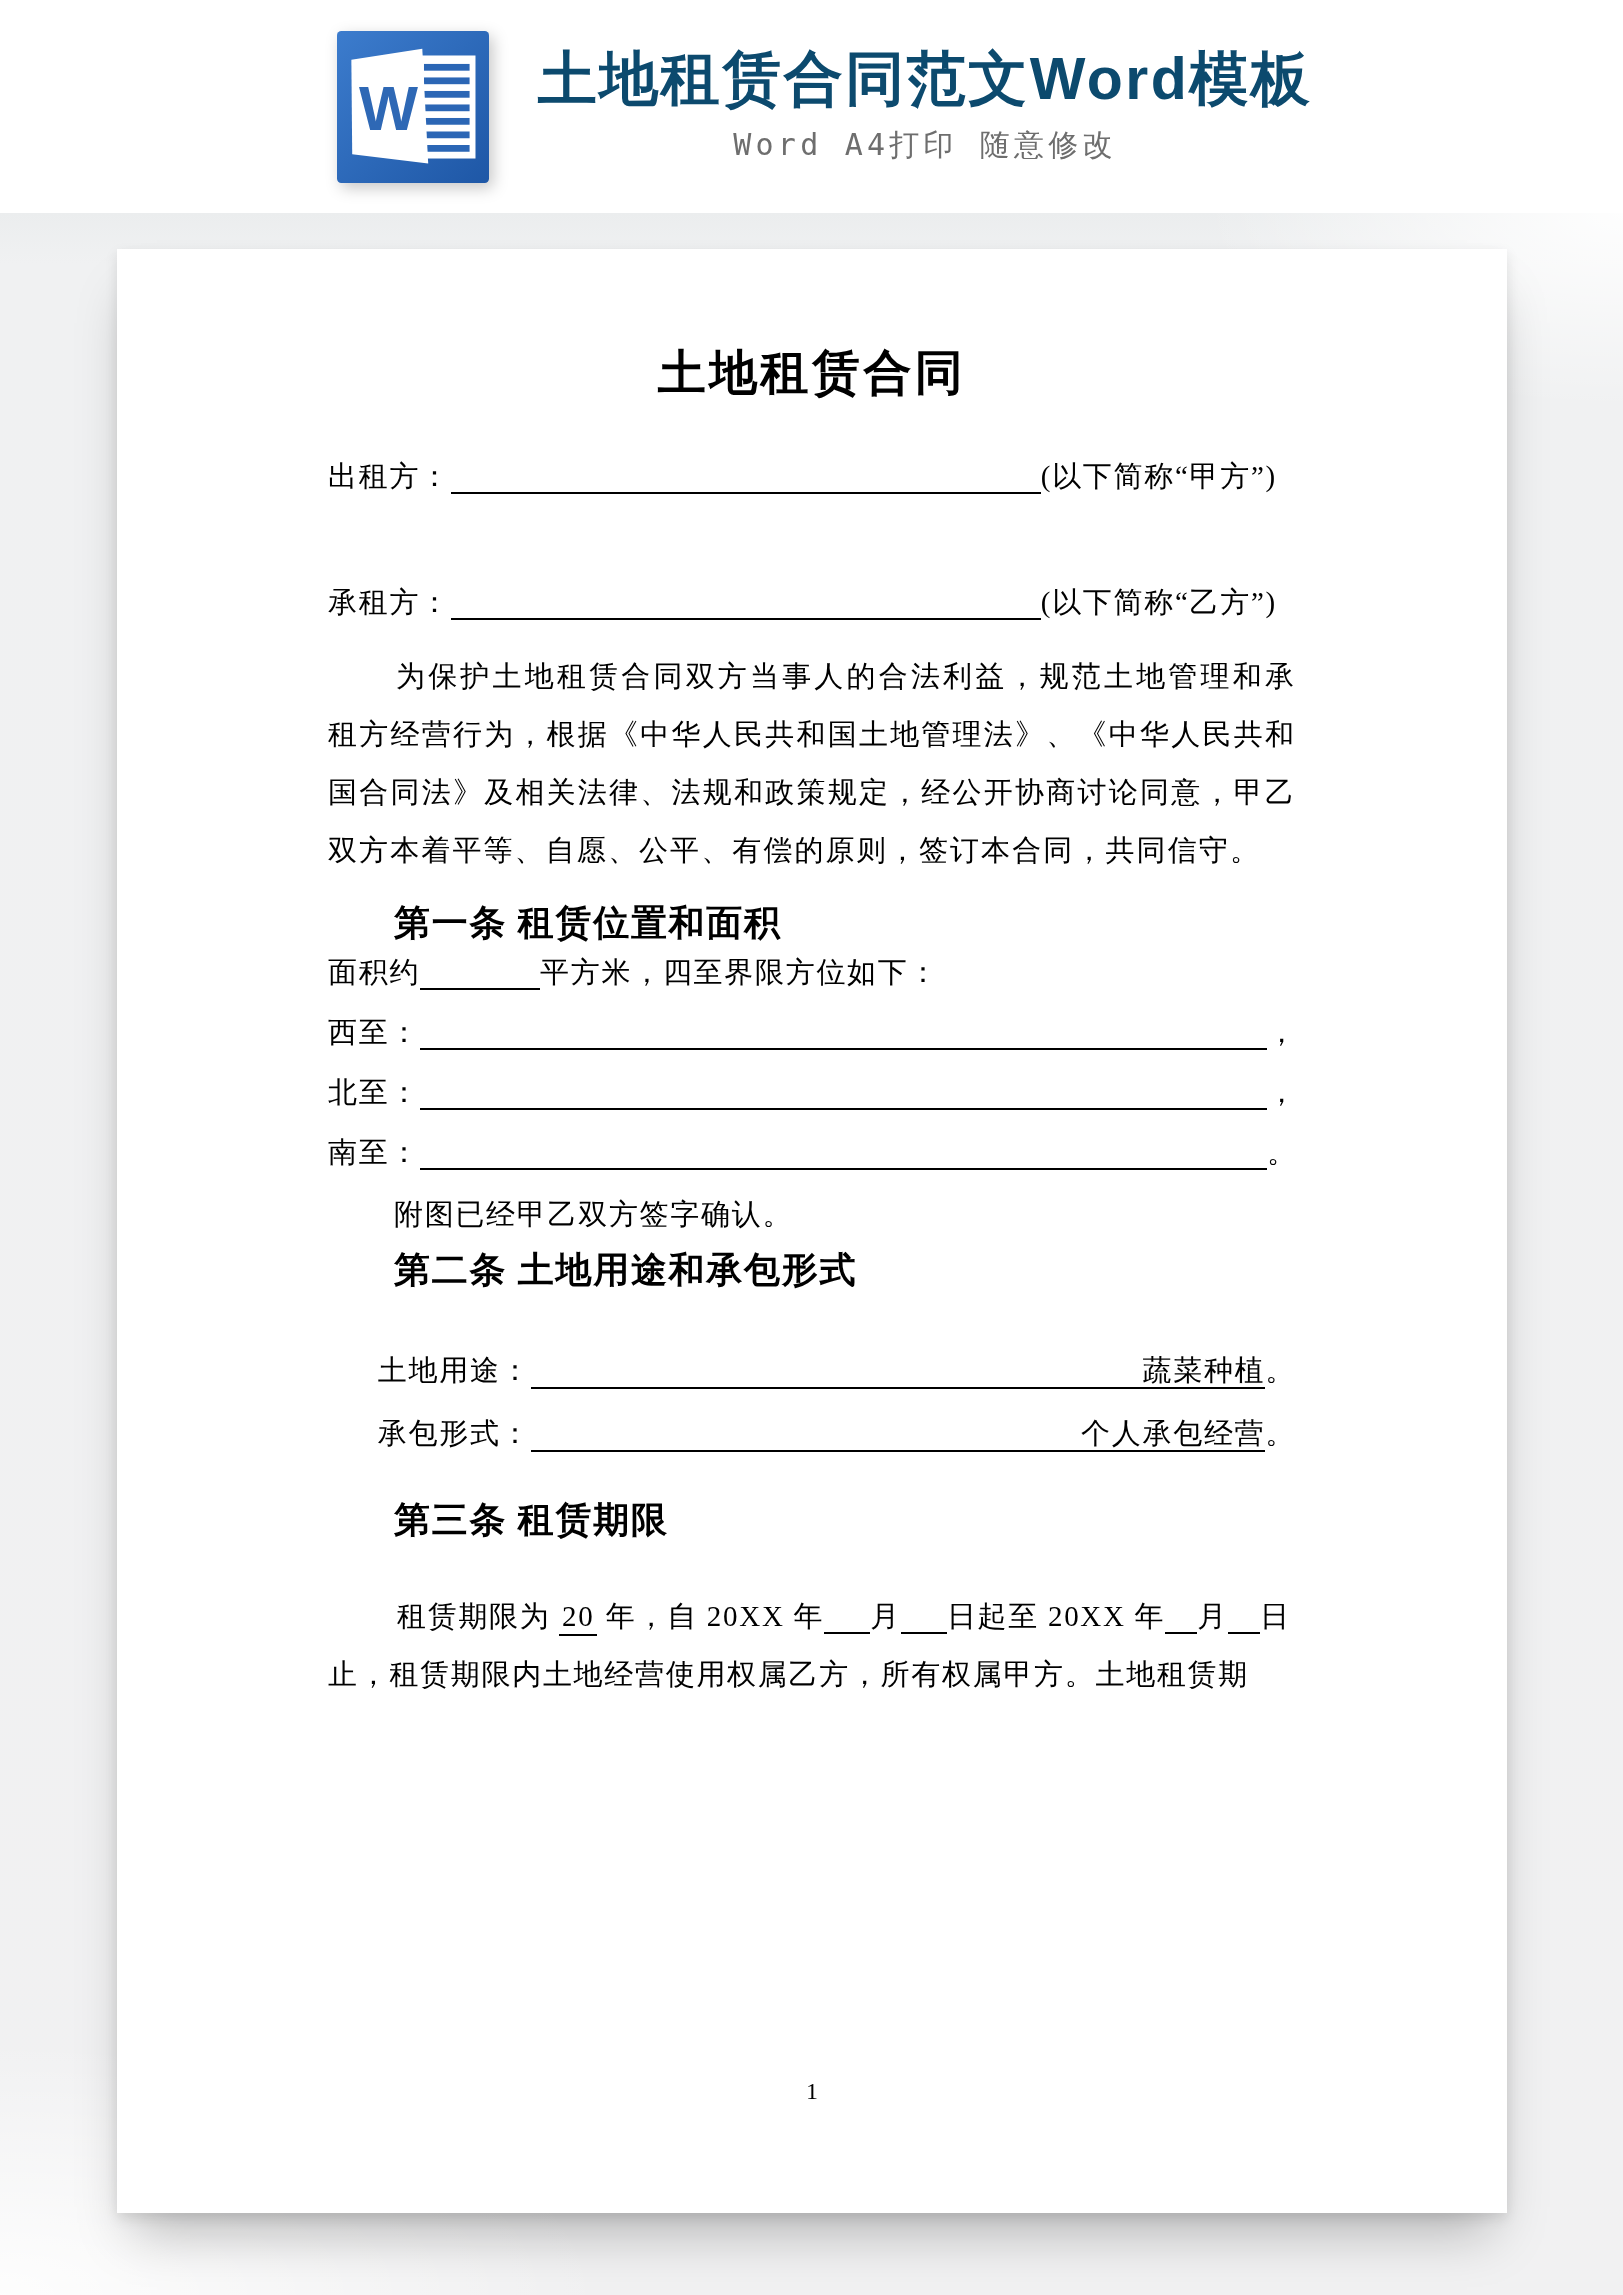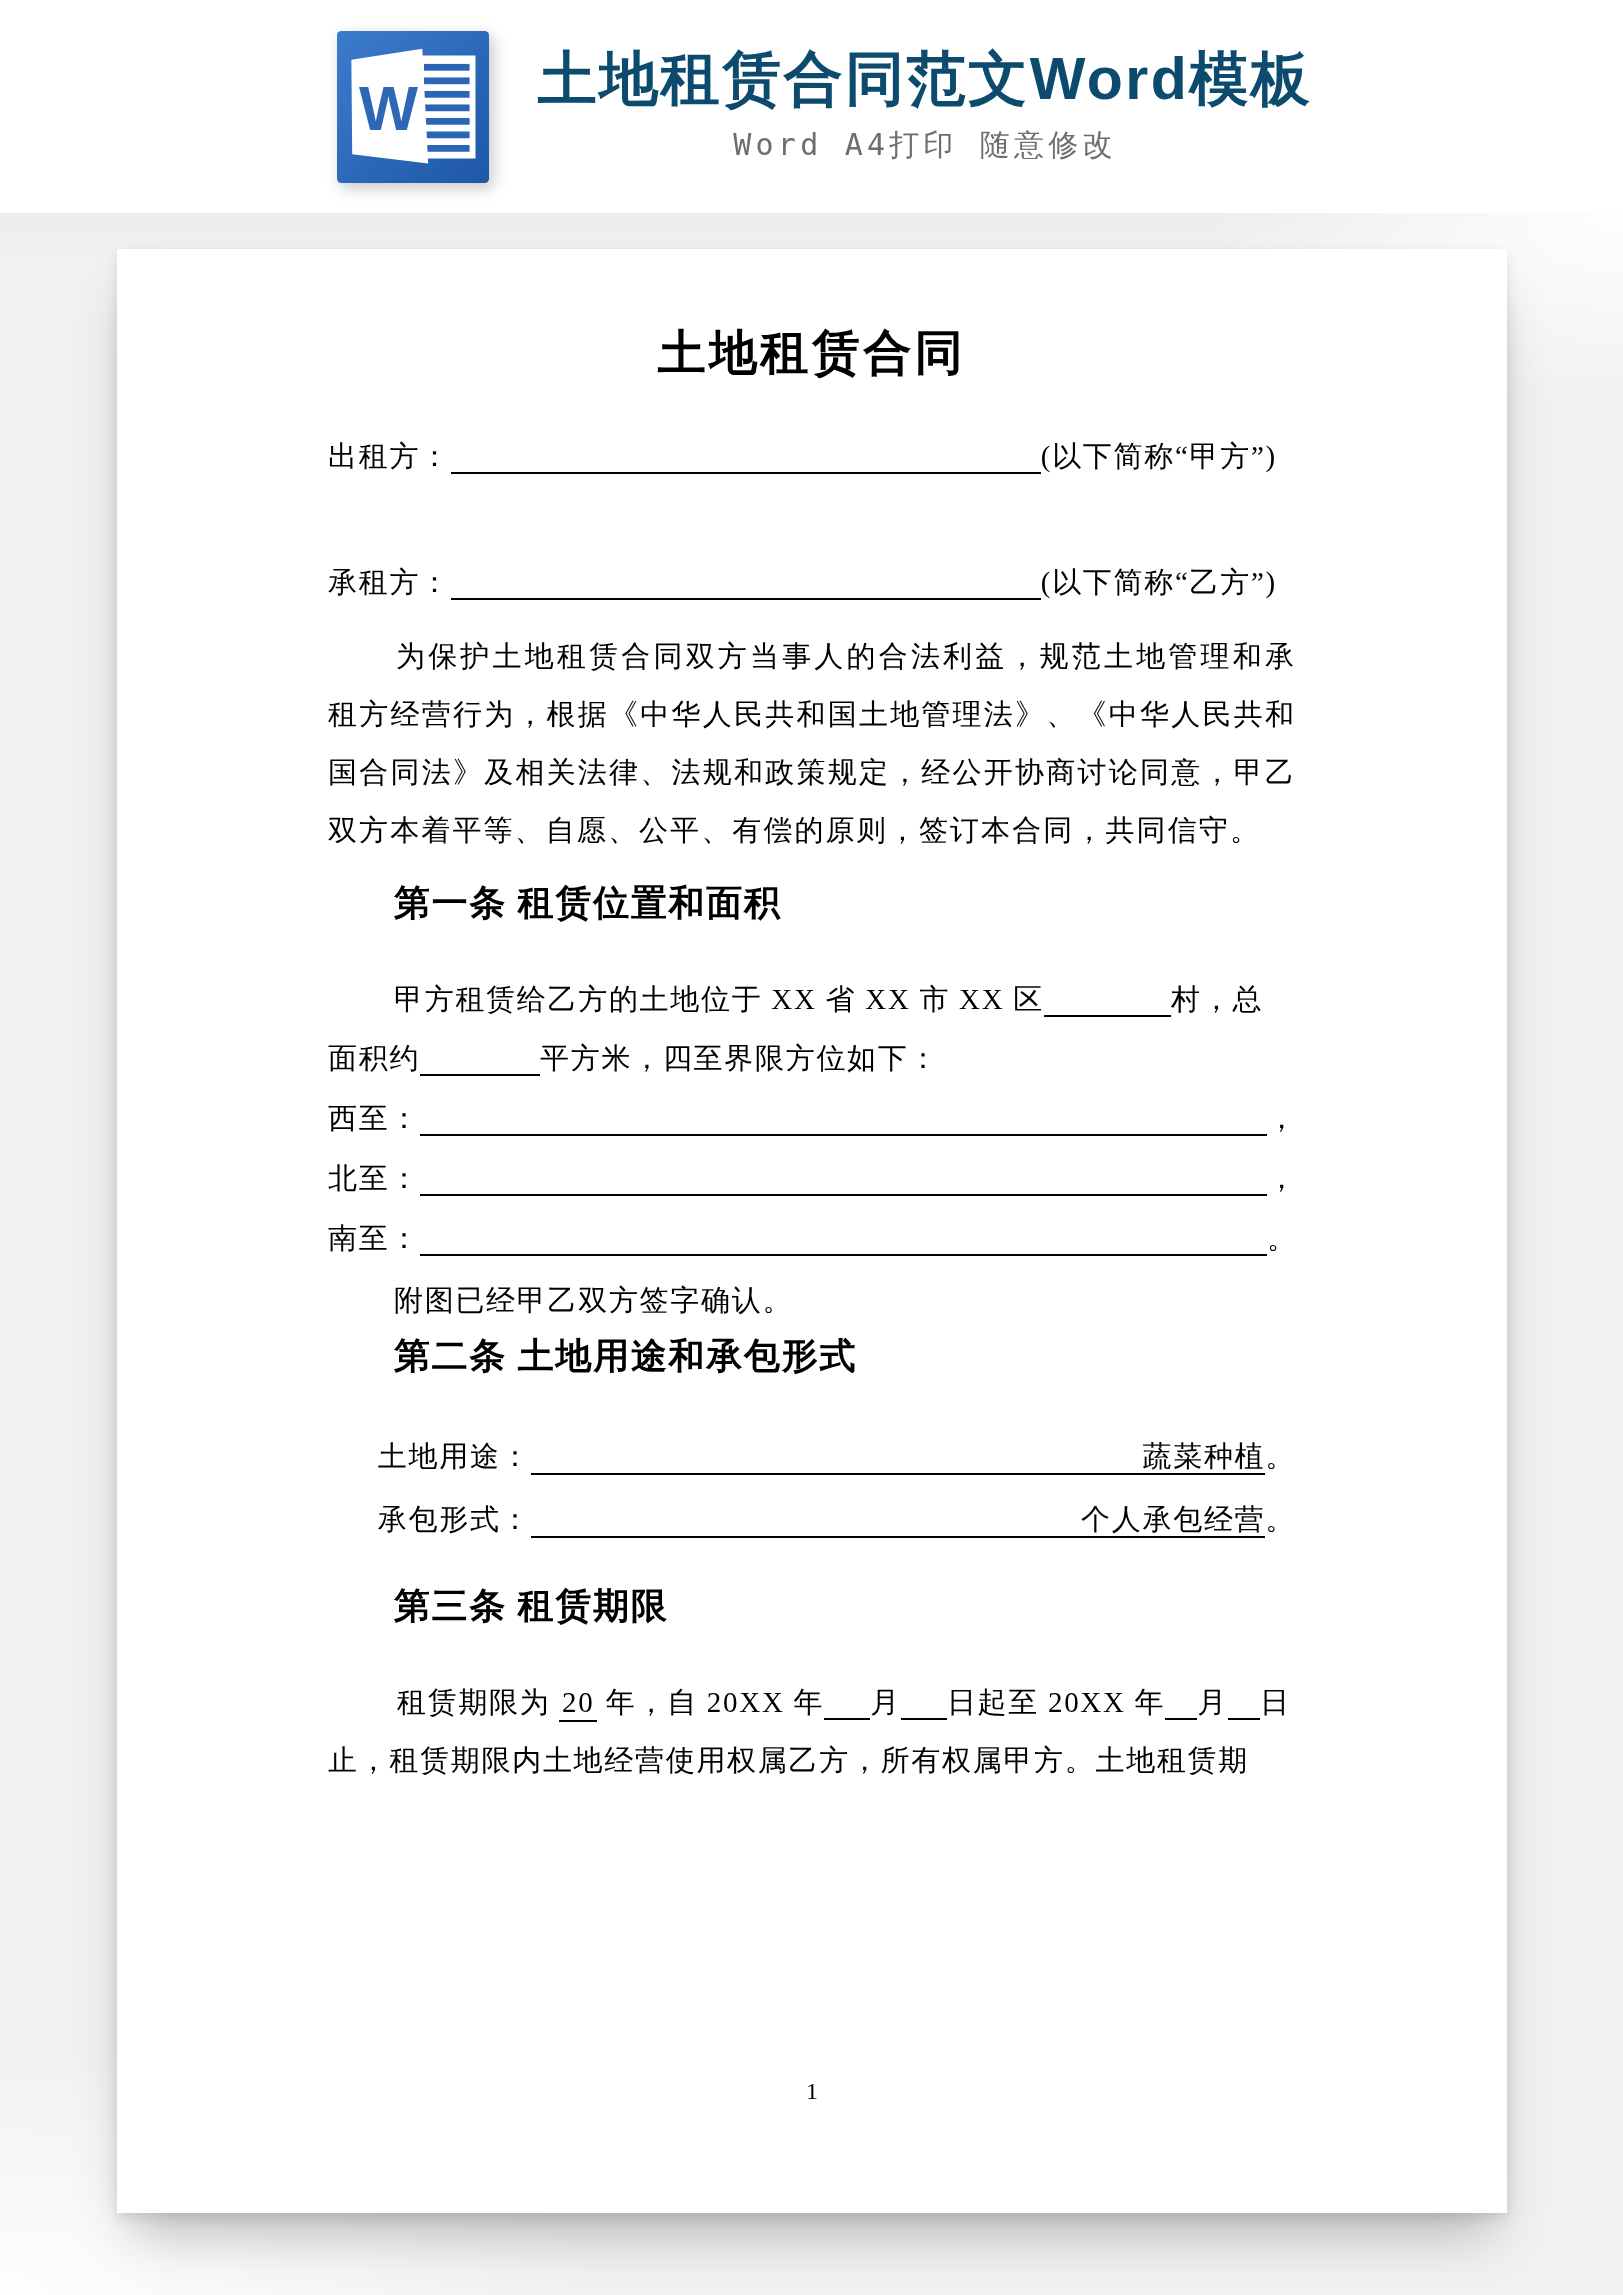--- a/index.html
+++ b/index.html
@@ -42,21 +42,21 @@
 
   
   .doc-page{
     position:absolute;left:117px;top:36px;width:1390px;height:1964px;
     background:#ffffff;box-sizing:border-box;
     padding:0 211px;
     box-shadow:0 5px 12px rgba(0,0,0,0.10), 0 34px 51px -15px rgba(0,0,0,0.25);
     color:#000;
   }
   .doc-title{
-    margin:0;padding-top:77px;
+    margin:0;padding-top:97px;
     font-size:48px;font-weight:bold;letter-spacing:3.4px;
     text-align:center;line-height:54px;
   }
 
   .party-line{font-size:29px;letter-spacing:1.7px;line-height:41px;white-space:nowrap;}
   .party-line.first{margin-top:56px;}
   .party-line.second{margin-top:85px;}
 
   .blank{display:inline-block;border-bottom:2.5px solid #000;}
   .b-party{width:590px;height:34px;vertical-align:-7.6px;}
@@ -147,21 +147,20 @@
     <h1 class="doc-title">土地租赁合同</h1>
 
     <div class="party-line first"><span>出租方：</span><span class="blank b-party"></span><span>(以下简称“甲方”)</span></div>
 
     <div class="party-line second"><span>承租方：</span><span class="blank b-party"></span><span>(以下简称“乙方”)</span></div>
 
     <p class="preamble">为保护土地租赁合同双方当事人的合法利益，规范土地管理和承租方经营行为，根据《中华人民共和国土地管理法》、《中华人民共和国合同法》及相关法律、法规和政策规定，经公开协商讨论同意，甲乙双方本着平等、自愿、公平、有偿的原则，签订本合同，共同信守。</p>
 
     <h2 class="article-heading h-a1">第一条 租赁位置和面积</h2>
 
-    <div class="a1-line l1"><span>甲方租赁给乙方的土地位于 XX 省 XX 市 XX 区</span><span class="blank b-village"></span><span>村，总</span></div>
 
     <div class="a1-line"><span>面积约</span><span class="blank b-area"></span><span>平方米，四至界限方位如下：</span></div>
 
 
     <div class="bound-line"><span>西至：</span><span class="blank b-bound"></span><span>，</span></div>
 
     <div class="bound-line"><span>北至：</span><span class="blank b-bound"></span><span>，</span></div>
 
     <div class="bound-line"><span>南至：</span><span class="blank b-bound"></span><span>。</span></div>
 

